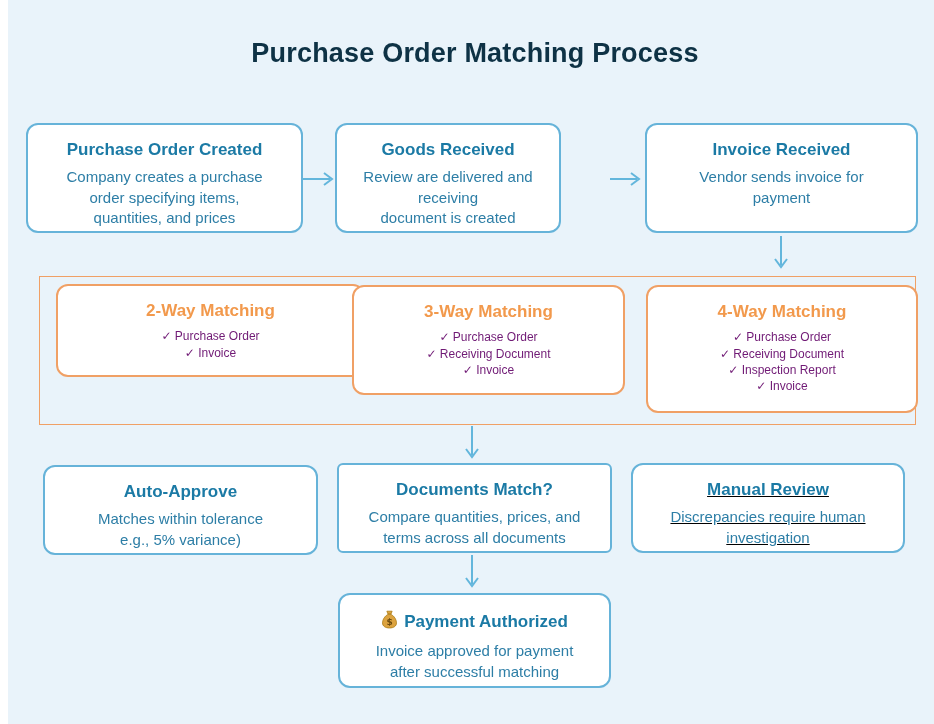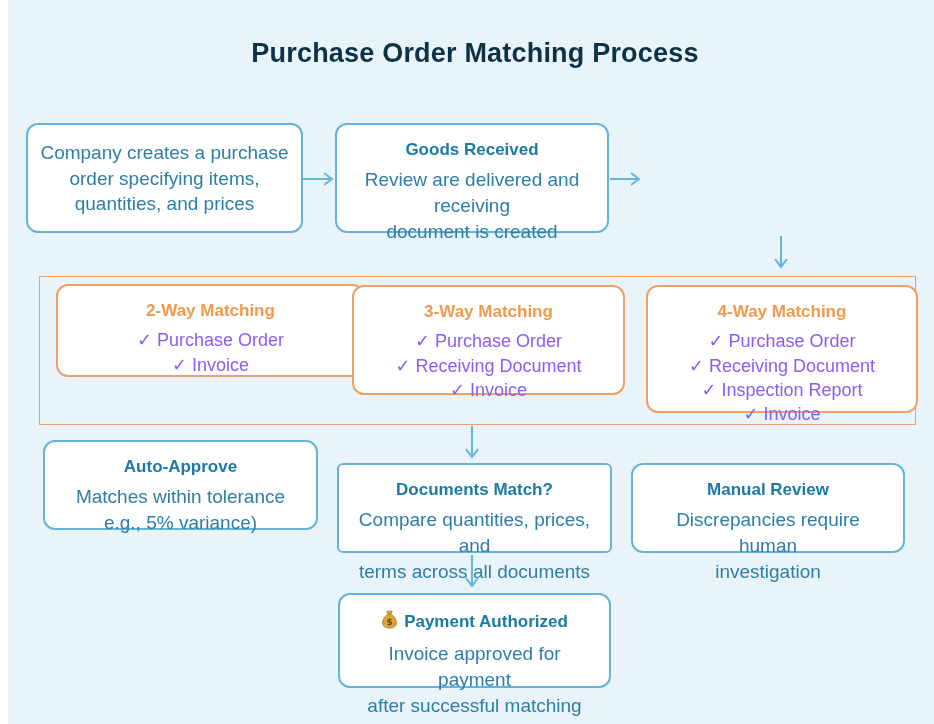--- a/index.html
+++ b/index.html
@@ -17,67 +17,73 @@
     box-sizing:border-box;display:flex;flex-direction:column;
     align-items:center;text-align:center;padding:15px 12px 8px 12px;
   }
   .box.blue{border:2px solid #66b3d9;}
   .box.orange{border:2px solid #f0a065;}
 
   .box-heading{font-size:17px;font-weight:700;margin:0 0 7px 0;line-height:1.2;}
   .blue .box-heading{color:#1b7aa5;}
   .orange .box-heading{color:#f2994c;}
 
-  .box-body{font-size:19px;line-height:1.35;color:#2d7ea6;white-space:pre-line;}
-  .check-line{font-size:18px;line-height:1.35;color:#8b5cf6;}
+  .box-body{font-size:15px;line-height:1.35;color:#2d7ea6;white-space:pre-line;}
+  .check-line{font-size:12px;line-height:1.35;color:#701a75;}
 
   .group-frame{
     position:absolute;left:31px;top:276px;width:877px;height:149px;
     border:1.5px solid #f0a065;box-sizing:border-box;background:transparent;
   }
 
   .arrow{position:absolute;}
   .arrow svg{display:block;}
 
   .heading-row{display:flex;align-items:center;gap:6px;justify-content:center;}
   .moneybag{display:inline-block;}
 </style>
 </head>
 <body>
 
 <div class="canvas">
 
   <div class="page-title">Purchase Order Matching Process</div>
 
   <div class="box blue" style="left:18px;top:123px;width:277px;height:110px;">
+    <div class="box-heading">Purchase Order Created</div>
     <div class="box-body">Company creates a purchase
 order specifying items,
 quantities, and prices</div>
   </div>
 
   <div class="arrow" style="left:295px;top:171px;">
     <svg width="34" height="16" viewBox="0 0 34 16">
       <line x1="0" y1="8" x2="27" y2="8" stroke="#63b6dc" stroke-width="2"></line>
       <path d="M21,2 L29,8 L21,14" fill="none" stroke="#63b6dc" stroke-width="2"></path>
     </svg>
   </div>
 
-  <div class="box blue" style="left:327px;top:123px;width:274px;height:110px;">
+  <div class="box blue" style="left:327px;top:123px;width:226px;height:110px;">
     <div class="box-heading">Goods Received</div>
     <div class="box-body">Review are delivered and receiving
 document is created</div>
   </div>
 
   <div class="arrow" style="left:602px;top:171px;">
     <svg width="34" height="16" viewBox="0 0 34 16">
       <line x1="0" y1="8" x2="27" y2="8" stroke="#63b6dc" stroke-width="2"></line>
       <path d="M21,2 L29,8 L21,14" fill="none" stroke="#63b6dc" stroke-width="2"></path>
     </svg>
   </div>
 
+  <div class="box blue" style="left:637px;top:123px;width:273px;height:110px;">
+    <div class="box-heading">Invoice Received</div>
+    <div class="box-body">Vendor sends invoice for
+payment</div>
+  </div>
 
   <div class="arrow" style="left:765px;top:236px;">
     <svg width="16" height="36" viewBox="0 0 16 36">
       <line x1="8" y1="0" x2="8" y2="29" stroke="#63b6dc" stroke-width="2"></line>
       <path d="M2,23 L8,31 L14,23" fill="none" stroke="#63b6dc" stroke-width="2"></path>
     </svg>
   </div>
 
   <div class="group-frame"></div>
 
@@ -102,33 +108,33 @@
     <div class="check-line">✓ Invoice</div>
   </div>
 
   <div class="arrow" style="left:456px;top:426px;">
     <svg width="16" height="36" viewBox="0 0 16 36">
       <line x1="8" y1="0" x2="8" y2="29" stroke="#63b6dc" stroke-width="2"></line>
       <path d="M2,23 L8,31 L14,23" fill="none" stroke="#63b6dc" stroke-width="2"></path>
     </svg>
   </div>
 
-  <div class="box blue" style="left:35px;top:440px;width:275px;height:90px;">
+  <div class="box blue" style="left:35px;top:465px;width:275px;height:90px;">
     <div class="box-heading">Auto-Approve</div>
     <div class="box-body">Matches within tolerance
 e.g., 5% variance)</div>
   </div>
 
   <div class="box blue" style="left:329px;top:463px;width:275px;height:90px;border-radius:6px;">
     <div class="box-heading">Documents Match?</div>
     <div class="box-body">Compare quantities, prices, and
 terms across all documents</div>
   </div>
 
-  <div class="box blue" style="left:623px;top:463px;width:274px;height:90px;">
+  <div class="box blue" style="left:623px;top:463px;width:274px;height:90px;text-decoration:underline;">
     <div class="box-heading">Manual Review</div>
     <div class="box-body">Discrepancies require human
 investigation</div>
   </div>
 
   <div class="arrow" style="left:456px;top:555px;">
     <svg width="16" height="36" viewBox="0 0 16 36">
       <line x1="8" y1="0" x2="8" y2="29" stroke="#63b6dc" stroke-width="2"></line>
       <path d="M2,23 L8,31 L14,23" fill="none" stroke="#63b6dc" stroke-width="2"></path>
     </svg>

